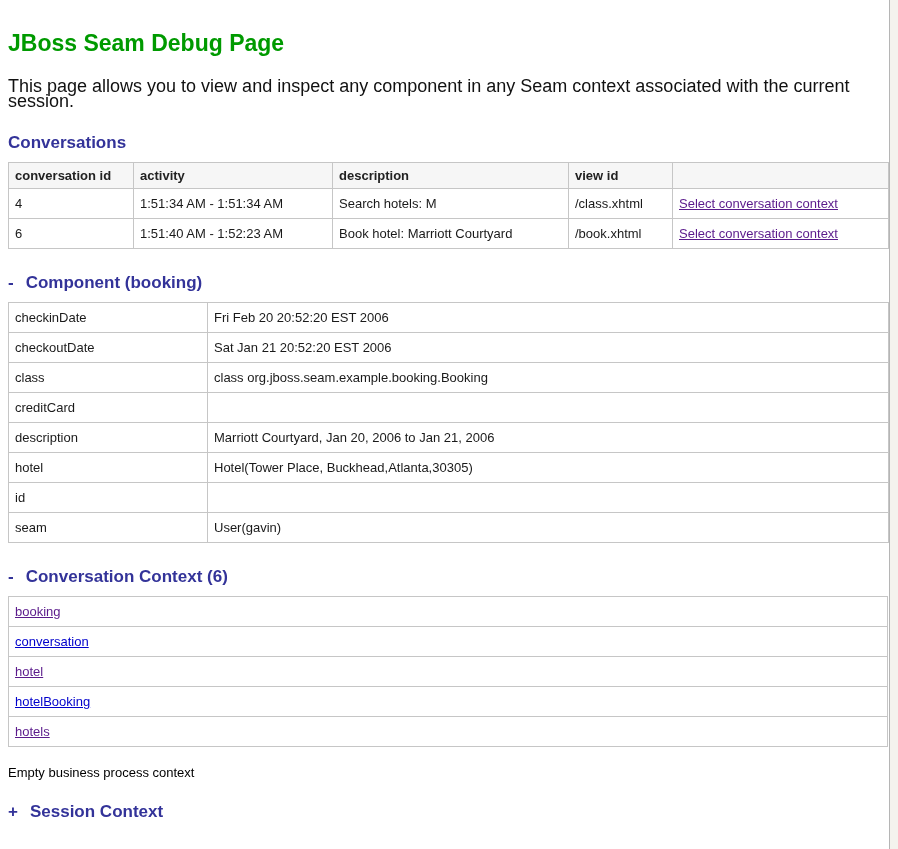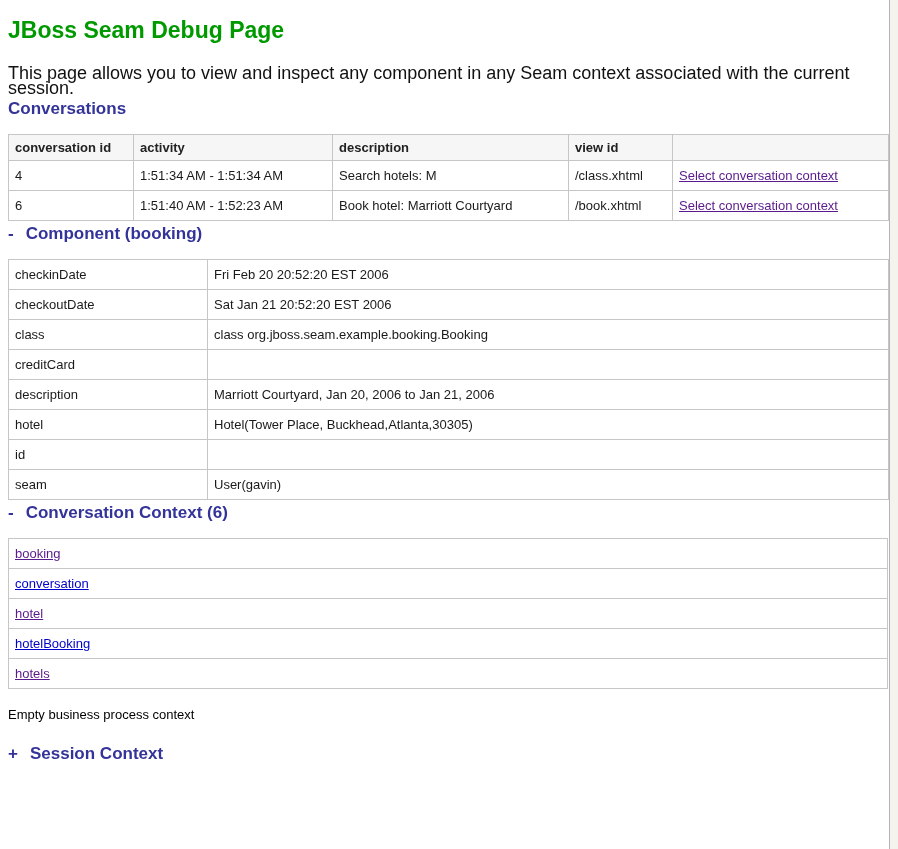--- a/index.html
+++ b/index.html
@@ -16,44 +16,44 @@
     border-right: 1px solid #b5b5b5;
     padding: 8px 0 10px 8px;
     background: #ffffff;
   }
   .edge-strip {
     position: absolute; right: 0; top: 0;
     width: 8px; height: 100%;
     background: #f4f3ee;
   }
   h1.title {
-    margin: 8px 0 0 0;
+    margin: 21px 0 0 0;
     font-size: 23px; line-height: 28px;
     font-weight: bold;
     color: #009a00;
     letter-spacing: 0;
   }
   p.intro {
     margin: 22px 0 0 0;
     font-size: 18px; line-height: 15px;
     color: #111111;
   }
   h2.section {
-    margin: 3px 0 0 0;
+    margin: 24px 0 0 0;
     font-size: 17px; line-height: 20px;
     font-weight: bold;
     color: #333399;
   }
   h2.section .toggle {
     display: inline-block;
     margin-right: 12px;
     cursor: pointer;
   }
   table.tbl {
-    margin-top: 15px;
+    margin-top: 9px;
     width: 880px;
     border-collapse: collapse;
     table-layout: fixed;
     font-size: 13px;
     border-radius: 7px;
   }
   table.tbl th, table.tbl td {
     border: 1px solid #c6c6c6;
     padding: 7px 6px;
     line-height: 15px;

